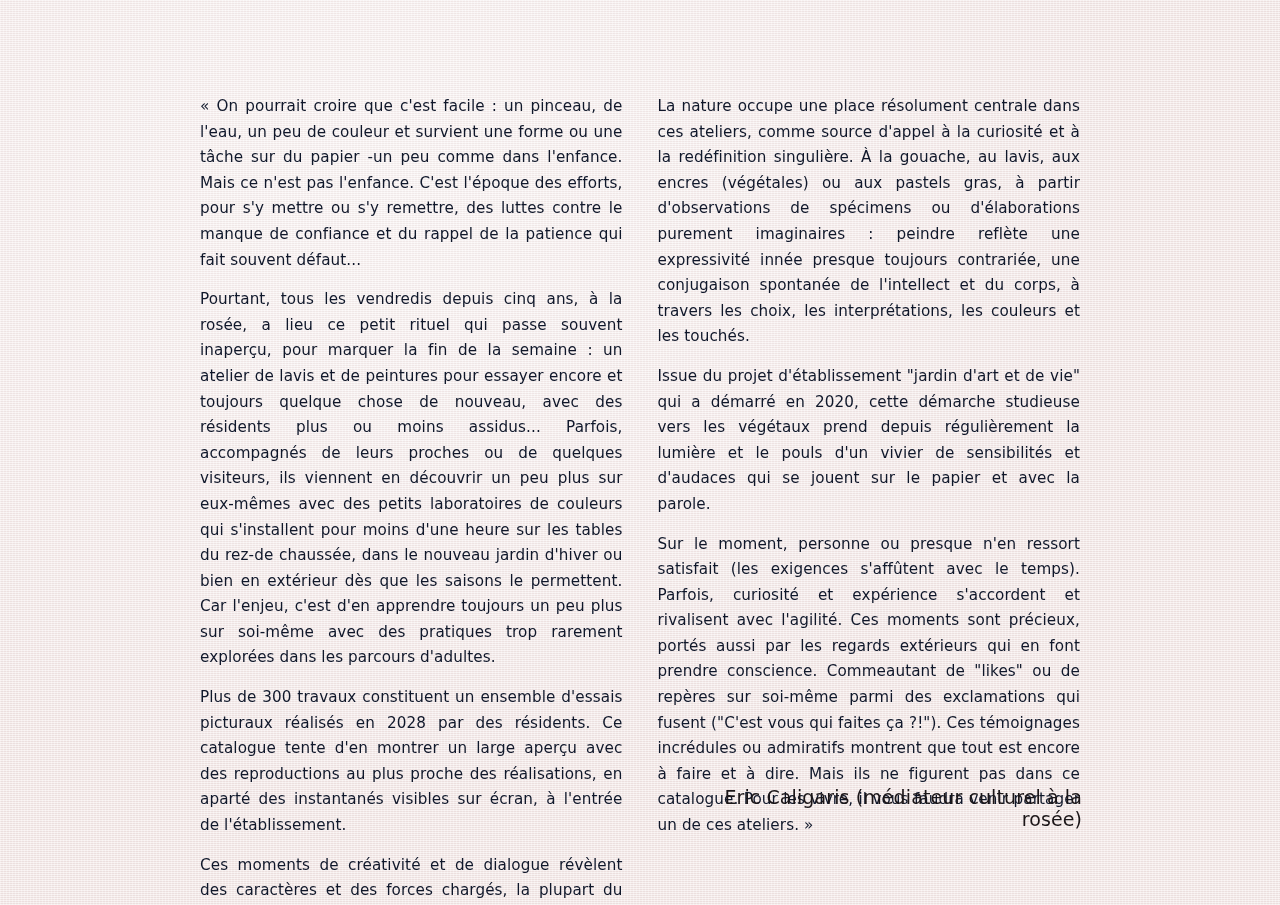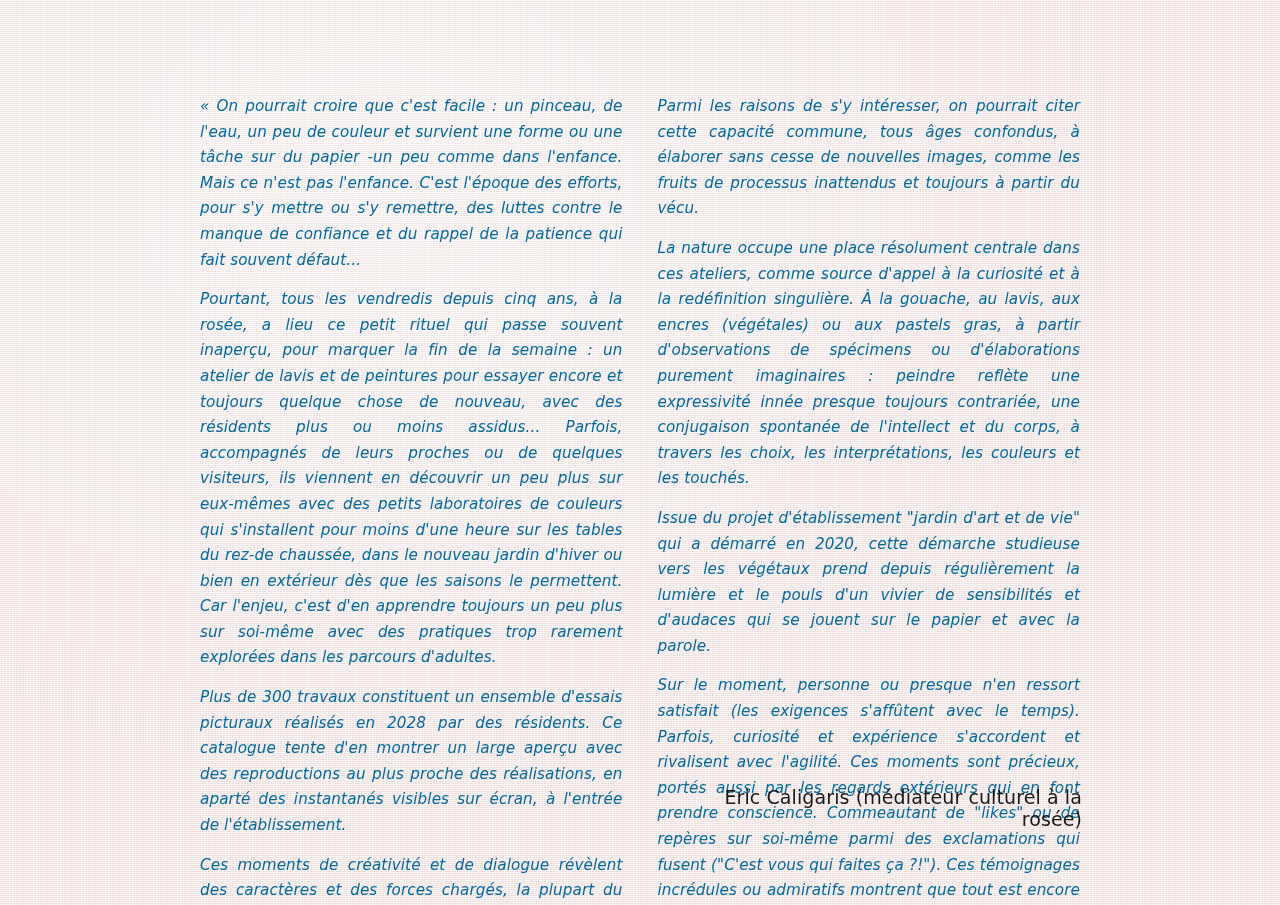--- a/index.html
+++ b/index.html
@@ -37,24 +37,23 @@
     width: 880px;
     display: flex;
     gap: 35px;
   }
   .col {
     width: 423px;
   }
   .col p {
     margin: 0 0 14px 0;
     font-family: "DejaVu Sans", sans-serif;
-    font-style: italic;
     font-size: 15.2px;
     line-height: 25.6px;
-    color: #0369a1;
+    color: #0f172a;
     text-align: justify;
     text-justify: inter-word;
     letter-spacing: 0.1px;
   }
   .col p:last-child {
     margin-bottom: 0;
   }
   .signature {
     position: absolute;
     left: 659px;
@@ -77,21 +76,20 @@
   <div class="columns">
 
     <div class="col">
       <p>« On pourrait croire que c'est facile : un pinceau, de l'eau, un peu de couleur et survient une forme ou une tâche sur du papier -un peu comme dans l'enfance. Mais ce n'est pas l'enfance. C'est l'époque des efforts, pour s'y mettre ou s'y remettre, des luttes contre le manque de confiance et du rappel de la patience qui fait souvent défaut...</p>
       <p>Pourtant, tous les vendredis depuis cinq ans, à la rosée, a lieu ce petit rituel qui passe souvent inaperçu, pour marquer la fin de la semaine : un atelier de lavis et de peintures pour essayer encore et toujours quelque chose de nouveau, avec des résidents plus ou moins assidus... Parfois, accompagnés de leurs proches ou de quelques visiteurs, ils viennent en découvrir un peu plus sur eux-mêmes avec des petits laboratoires de couleurs qui s'installent pour moins d'une heure sur les tables du rez-de chaussée, dans le nouveau jardin d'hiver ou bien en extérieur dès que les saisons le permettent. Car l'enjeu, c'est d'en apprendre toujours un peu plus sur soi-même avec des pratiques trop rarement explorées dans les parcours d'adultes.</p>
       <p>Plus de 300 travaux constituent un ensemble d'essais picturaux réalisés en 2028 par des résidents. Ce catalogue tente d'en montrer un large aperçu avec des reproductions au plus proche des réalisations, en aparté des instantanés visibles sur écran, à l'entrée de l'établissement.</p>
       <p>Ces moments de créativité et de dialogue révèlent des caractères et des forces chargés, la plupart du temps, en surprises des plus étonnantes. Et c'est ce qui rend cette pratique picturale toujours vivante et salvatrice : sa dimension imprévisible et régénératrice.</p>
     </div>
 
     <div class="col">
-      <p>Parmi les raisons de s'y intéresser, on pourrait citer cette capacité commune, tous âges confondus, à élaborer sans cesse de nouvelles images, comme les fruits de processus inattendus et toujours à partir du vécu.</p>
       <p>La nature occupe une place résolument centrale dans ces ateliers, comme source d'appel à la curiosité et à la redéfinition singulière. À la gouache, au lavis, aux encres (végétales) ou aux pastels gras, à partir d'observations de spécimens ou d'élaborations purement imaginaires : peindre reflète une expressivité innée presque toujours contrariée, une conjugaison spontanée de l'intellect et du corps, à travers les choix, les interprétations, les couleurs et les touchés.</p>
       <p>Issue du projet d'établissement "jardin d'art et de vie" qui a démarré en 2020, cette démarche studieuse vers les végétaux prend depuis régulièrement la lumière et le pouls d'un vivier de sensibilités et d'audaces qui se jouent sur le papier et avec la parole.</p>
       <p>Sur le moment, personne ou presque n'en ressort satisfait (les exigences s'affûtent avec le temps). Parfois, curiosité et expérience s'accordent et rivalisent avec l'agilité. Ces moments sont précieux, portés aussi par les regards extérieurs qui en font prendre conscience. Commeautant de "likes" ou de repères sur soi-même parmi des exclamations qui fusent ("C'est vous qui faites ça ?!"). Ces témoignages incrédules ou admiratifs montrent que tout est encore à faire et à dire. Mais ils ne figurent pas dans ce catalogue. Pour les vivre, il vous faudra venir partager un de ces ateliers. »</p>
     </div>
 
   </div>
 
   <div class="signature">Eric Caligaris (médiateur culturel à la rosée)</div>
 
 </div>

